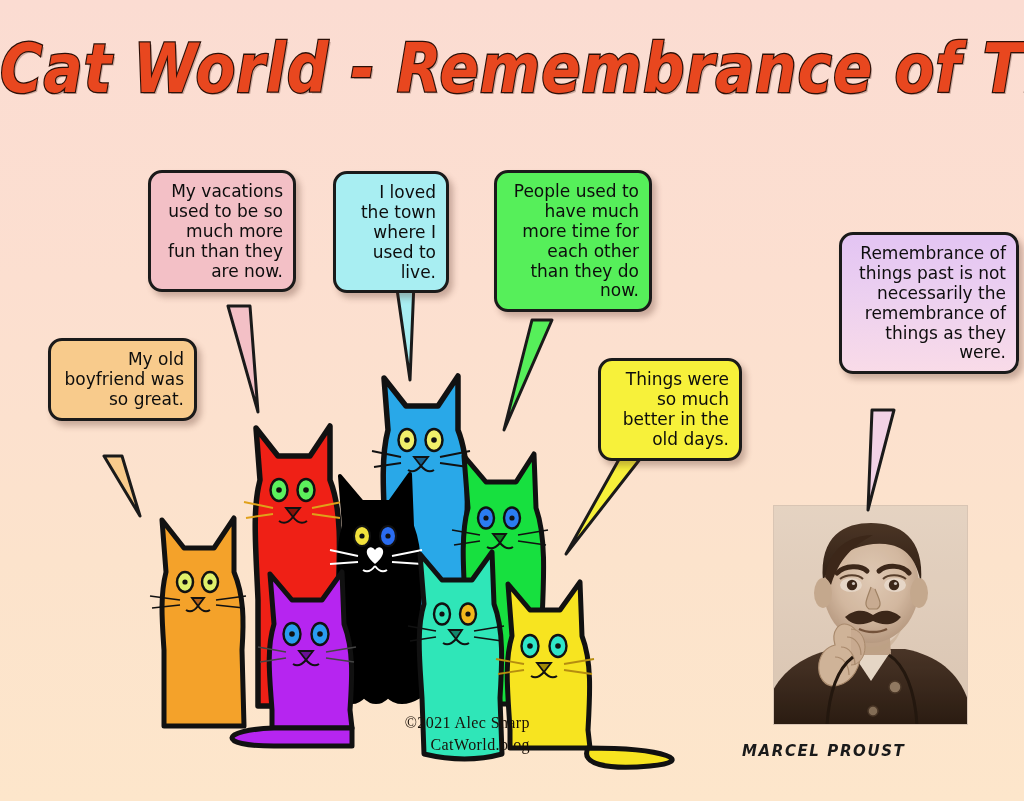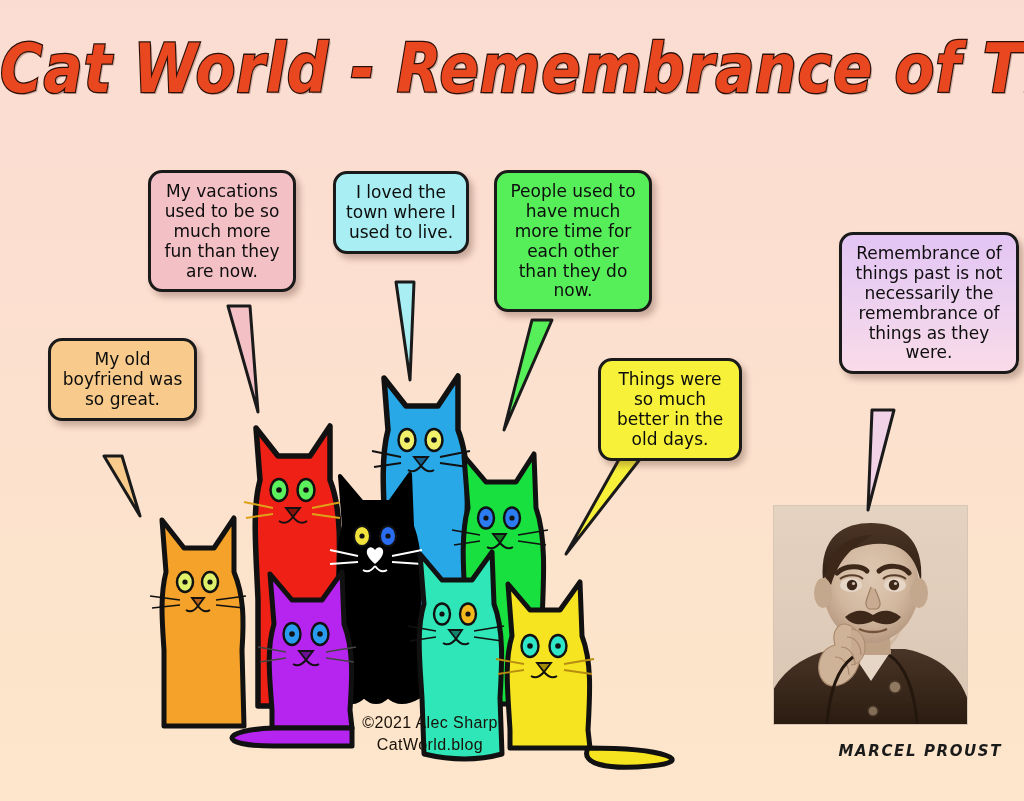--- a/index.html
+++ b/index.html
@@ -46,21 +46,21 @@
     border-radius: 14px;
     padding: 9px 10px 8px 10px;
     text-align: center;
     font-family: "DejaVu Sans", sans-serif;
     font-size: 17px;
     line-height: 1.17;
     color: #0d0d0d;
     box-shadow: 4px 5px 6px rgba(80,40,30,.30);
     z-index: 40;
   }
-  .bubble .txt { display:block; }
+  .bubble .txt { display:block;text-align:right; }
 
   .tail {
     position: absolute;
     z-index: 30;
     overflow: visible;
   }
   .tail svg { display:block; overflow: visible; }
 
   
   .cat { position: absolute; }
@@ -78,38 +78,38 @@
   #proust-photo {
     width: 100%;
     height: 100%;
     display: block;
   }
   #proust-caption {
     position: absolute;
     left: 742px;
     top: 742px;
     width: 260px;
-    text-align: right;
+    text-align: left;
     font-family: "DejaVu Sans", sans-serif;
     font-style: italic;
     font-weight: bold;
     font-size: 15px;
     letter-spacing: 1.6px;
     color: #1a1a1a;
     z-index: 25;
   }
 
   
   #credit {
     position: absolute;
     left: 330px;
     top: 712px;
     width: 200px;
-    text-align: center;
-    font-family: Liberation Sans, sans-serif;
+    text-align: right;
+    font-family: Liberation Serif, serif;
     font-size: 16px;
     line-height: 1.35;
     color: #1a1008;
     z-index: 60;
     letter-spacing: .4px;
   }
   #credit span { display: block; }
 </style>
 </head>
 <body>
@@ -314,21 +314,21 @@
   </div>
 
   <div class="bubble" style="left:48px; top:338px; width:149px; background:#f8cb8c;">
     <span class="txt">My old boyfriend was so great.</span>
   </div>
 
   <div class="bubble" style="left:148px; top:170px; width:148px; background:#f3c0c6;">
     <span class="txt">My vacations used to be so much more fun than they are now.</span>
   </div>
 
-  <div class="bubble" style="left:333px; top:171px; width:136px; background:#a8eef2;">
+  <div class="bubble" style="left:333px; top:171px; width:116px; background:#a8eef2;">
     <span class="txt">I loved the town where I used to live.</span>
   </div>
 
   <div class="bubble" style="left:494px; top:170px; width:158px; background:#56ef5a;">
     <span class="txt">People used to have much more time for each other than they do now.</span>
   </div>
 
   <div class="bubble" style="left:598px; top:358px; width:144px; background:#f7f13a;">
     <span class="txt">Things were so much better in the old days.</span>
   </div>

